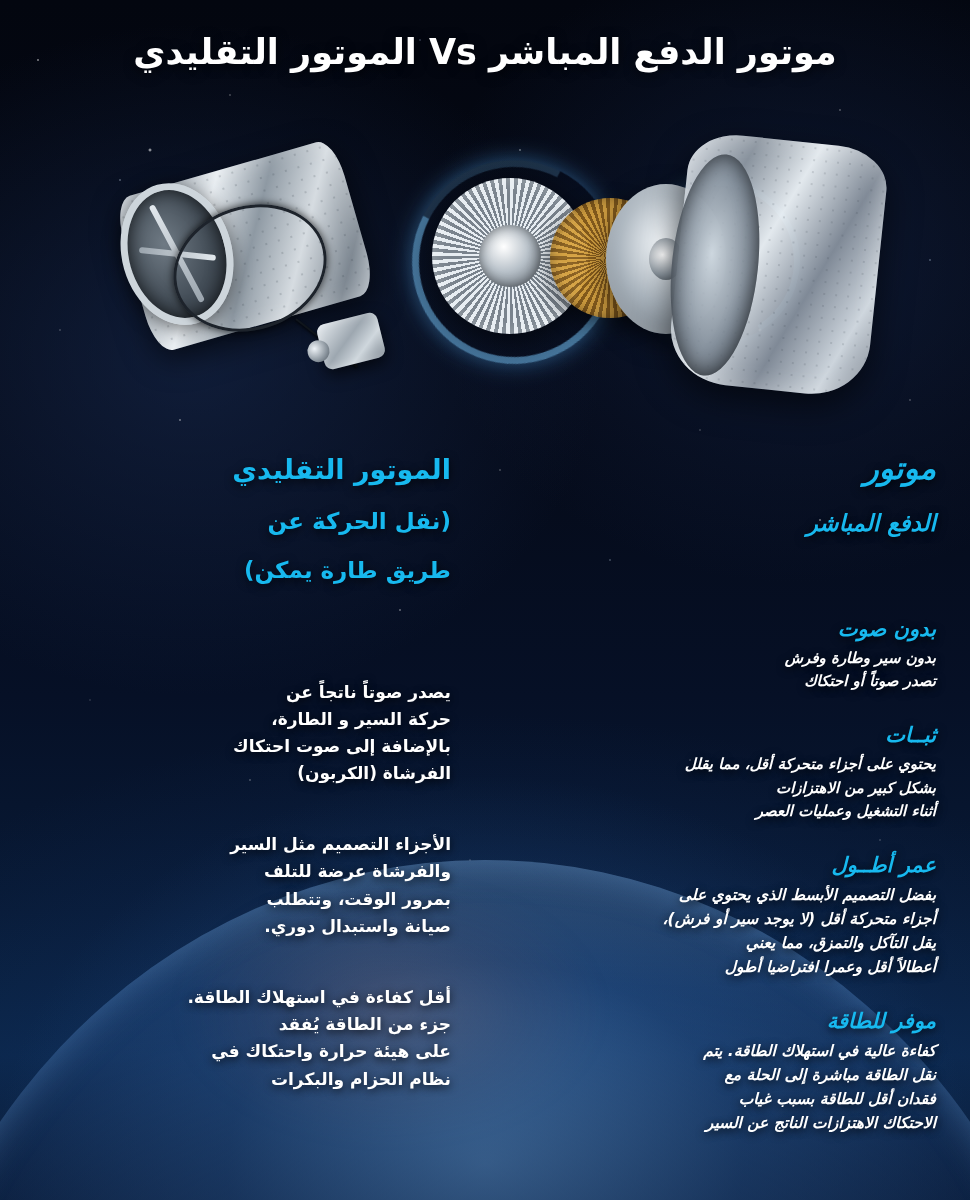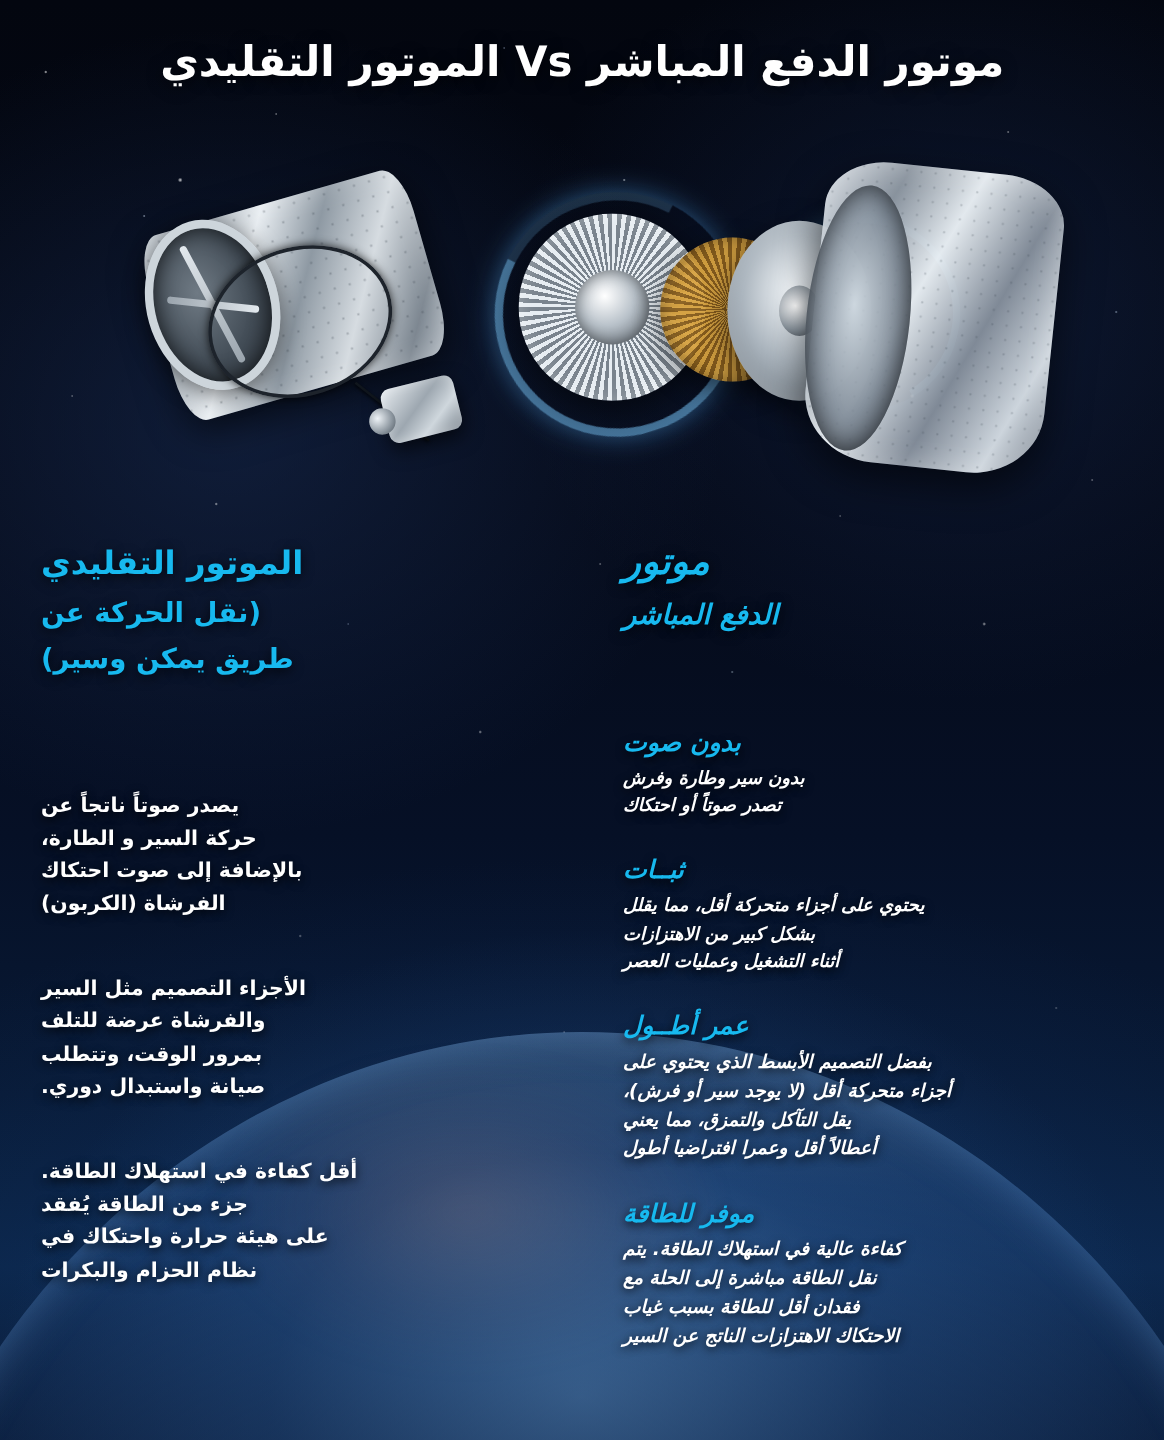--- a/index.html
+++ b/index.html
@@ -365,42 +365,42 @@
     left: 0;
     right: 0;
     bottom: 0;
     display: flex;
     flex-direction: row;
   }
   .col {
     flex: 1 1 50%;
     padding: 0 34px;
     box-sizing: border-box;
-    text-align: left;
+    text-align: right;
   }
 
   .col-heading {
     color: #17b9ef;
     font-weight: bold;
     line-height: 1.35;
     text-shadow: 0 2px 10px rgba(0,0,0,0.75);
   }
   .col-heading.dd-head {
     font-size: 31px;
     margin-top: 8px;
   }
   .col-heading.trad-head {
     font-size: 27px;
     margin-top: 12px;
   }
   .col-heading .sub {
     display: block;
     font-size: 23px;
     font-weight: bold;
-    margin-top: 8px;
+    margin-top: 18px;
   }
 
   .features {
     margin-top: 78px;
   }
   .features.trad {
     margin-top: 92px;
   }
   .feature {
     margin-bottom: 30px;
@@ -459,21 +459,21 @@
       <div class="tub-face"></div>
     </div>
   </div>
 
   <div class="columns">
 
     <div class="col">
       <div class="col-heading trad-head">
         <span>الموتور التقليدي</span>
         <span class="sub">(نقل الحركة عن</span>
-        <span class="sub">طريق يمكن وسير)</span>
+        <span class="sub">طريق طارة يمكن)</span>
       </div>
 
       <div class="features trad">
         <div class="feature trad-item">
           <div class="feature-text" style="white-space: pre-line;">يصدر صوتاً ناتجاً عن
 حركة السير و الطارة،
 بالإضافة إلى صوت احتكاك
 الفرشاة (الكربون)</div>
         </div>
         <div class="feature trad-item">

